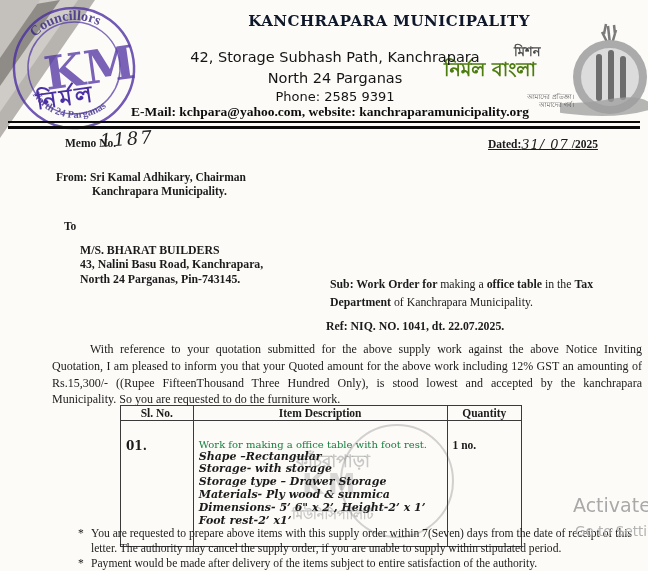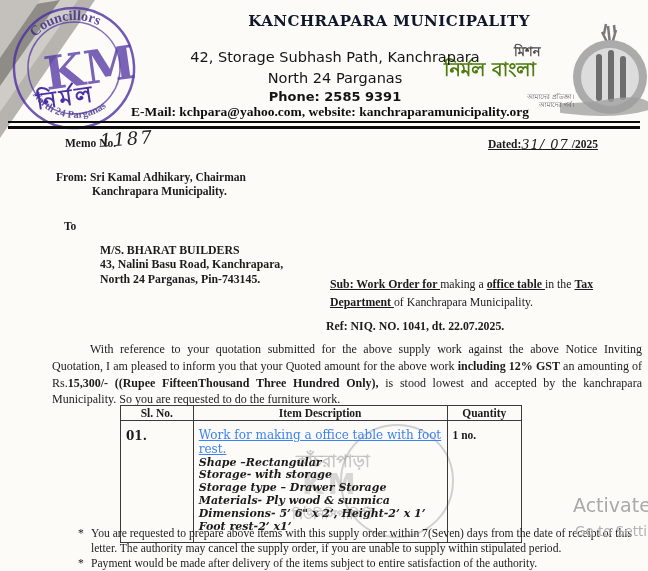--- a/index.html
+++ b/index.html
@@ -15,21 +15,21 @@
   
   .seal{position:absolute;left:6px;top:0px;width:136px;height:136px;z-index:2;transform:rotate(-8deg);opacity:.92;}
   
   .org-title{position:absolute;left:140px;top:12px;width:390px;text-align:right;
     font-family:"DejaVu Serif", serif;font-weight:bold;font-size:15px;letter-spacing:.5px;color:#0f172a;z-index:3;}
   .addr1{position:absolute;left:150px;top:49px;width:370px;text-align:center;
     font-family:"DejaVu Sans", sans-serif;font-size:14.5px;font-weight:500;color:#141414;z-index:3;}
   .addr2{position:absolute;left:150px;top:70px;width:370px;text-align:center;
     font-family:"DejaVu Sans", sans-serif;font-size:14.5px;font-weight:500;color:#141414;z-index:3;}
   .phone{position:absolute;left:150px;top:89px;width:370px;text-align:center;
-    font-family:"DejaVu Sans", sans-serif;font-size:13px;font-weight:700;color:#141414;z-index:3;}
+    font-family:"DejaVu Sans", sans-serif;font-size:13px;font-weight:400;color:#141414;z-index:3;}
   .email{position:absolute;left:40px;top:104px;width:580px;text-align:center;
     font-weight:bold;font-size:13.5px;color:#0d0d0d;z-index:3;}
   
   .logo{position:absolute;left:442px;top:40px;width:206px;height:80px;z-index:2;}
   .logo-mission{position:absolute;left:72px;top:2px;font-family:"DejaVu Sans", sans-serif;
     font-size:13px;font-weight:bold;color:#4a4a4a;}
   .logo-main{position:absolute;left:2px;top:15px;font-family:"DejaVu Sans", sans-serif;
     font-size:19px;font-weight:bold;color:#4d7c0f;}
   .logo-sub{position:absolute;left:42px;top:42px;width:90px;text-align:right;
     font-family:"DejaVu Sans", sans-serif;font-size:6.5px;color:#555;line-height:1.3;margin-top:11px;}
@@ -41,44 +41,44 @@
   .memo-label{position:absolute;left:65px;top:137px;font-weight:bold;font-size:11.5px;}
   .memo-no{position:absolute;left:100px;top:128px;font-family:"DejaVu Serif", serif;
     font-style:italic;font-size:18px;letter-spacing:2px;transform:rotate(-4deg);color:#222;}
   .dated{position:absolute;left:488px;top:136px;font-weight:bold;font-size:11.5px;text-decoration:underline;}
   .dated .hw{font-family:"DejaVu Serif", serif;font-style:italic;font-weight:normal;
     font-size:13px;letter-spacing:1px;position:relative;top:1px;}
   
   .from1{position:absolute;left:56px;top:171px;font-weight:bold;font-size:11.5px;}
   .from2{position:absolute;left:92px;top:185px;font-weight:bold;font-size:11.5px;}
   .to-label{position:absolute;left:64px;top:220px;font-weight:bold;font-size:11.5px;}
-  .addr-block{position:absolute;left:100px;top:243px;font-weight:bold;font-size:11.8px;line-height:1.22;}
+  .addr-block{position:absolute;left:80px;top:243px;font-weight:bold;font-size:11.8px;line-height:1.22;}
   
   .subject{position:absolute;left:330px;top:276px;width:308px;font-size:11.8px;line-height:1.5;}
-  .subject .b{font-weight:bold;text-decoration:underline;}
+  .subject .b{font-weight:bold;}
   .ref{position:absolute;left:326px;top:319px;font-weight:bold;font-size:11.8px;}
   
   .body-par{position:absolute;left:52px;top:341px;width:590px;font-size:12px;line-height:1.4;
     text-align:justify;text-indent:38px;}
-  .body-par .b{font-weight:bold;}
+  .body-par .b{font-weight:normal;}
   
   .wm{position:absolute;z-index:0;color:rgba(135,135,135,.45);font-family:"DejaVu Sans", sans-serif;}
   .wm-l1{left:296px;top:448px;font-size:17px;font-weight:bold;}
   .wm-l2{left:302px;top:468px;font-size:28px;font-weight:bold;letter-spacing:4px;color:rgba(150,150,150,.35);}
   .wm-l3{left:292px;top:505px;font-size:13px;font-weight:bold;}
   .wm-circle{position:absolute;left:340px;top:424px;width:110px;height:110px;border-radius:50%;
     border:2px solid rgba(130,130,130,.35);z-index:0;}
   
   table.items{position:absolute;left:120px;top:405px;width:402px;border-collapse:collapse;z-index:1;background:transparent;}
-  table.items th, table.items td{border:1.5px solid #3a3a3a;padding:8px 5px;vertical-align:top;background:transparent;}
+  table.items th, table.items td{border:1.5px solid #3a3a3a;padding:18px 5px;vertical-align:top;background:transparent;}
   table.items th{font-size:11.5px;font-weight:bold;text-align:center;padding:1px 9px;}
   .col-sl{width:62px;} .col-desc{width:272px;} .col-qty{width:58px;}
   .cell-sl{font-family:"DejaVu Serif", serif;font-weight:bold;font-size:12px;text-align:left;}
   .cell-qty{font-weight:bold;font-size:11.5px;}
-  .desc-main{font-family:"DejaVu Serif", serif;font-size:12px;color:#3b82f6;line-height:1.15;text-decoration:underline;}
+  .desc-main{font-family:"DejaVu Serif", serif;font-size:10px;color:#15803d;line-height:1.15;}
   .desc-line{font-family:"DejaVu Serif", serif;font-weight:bold;font-style:italic;font-size:11px;line-height:1.17;}
   
   .footnotes{position:absolute;left:78px;top:527px;width:566px;font-size:11.6px;line-height:1.26;z-index:2;}
   .fn{position:relative;padding-left:13px;margin-bottom:1px;}
   .fn .mark{position:absolute;left:0;top:0;}
   
   .win-activate{position:absolute;left:573px;top:494px;font-family:"DejaVu Sans", sans-serif;
     font-size:19px;color:#a9a9a9;z-index:4;white-space:nowrap;}
   .win-goto{position:absolute;left:575px;top:523px;font-family:"DejaVu Sans", sans-serif;
     font-size:13.5px;color:#b3b3b3;z-index:4;white-space:nowrap;}

